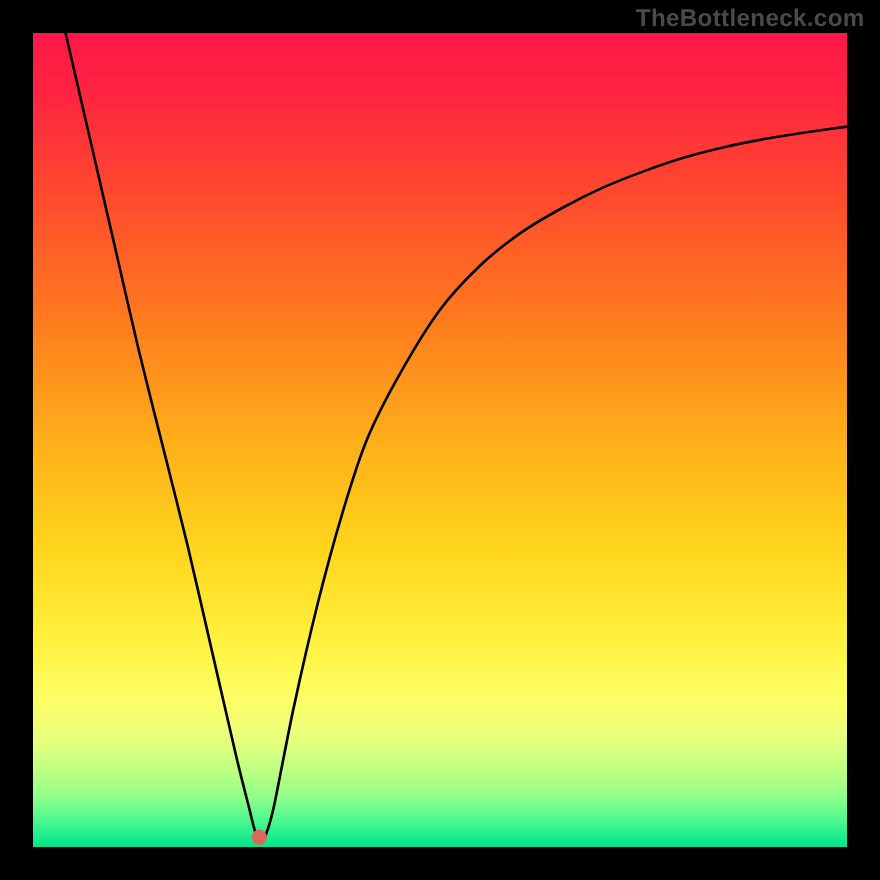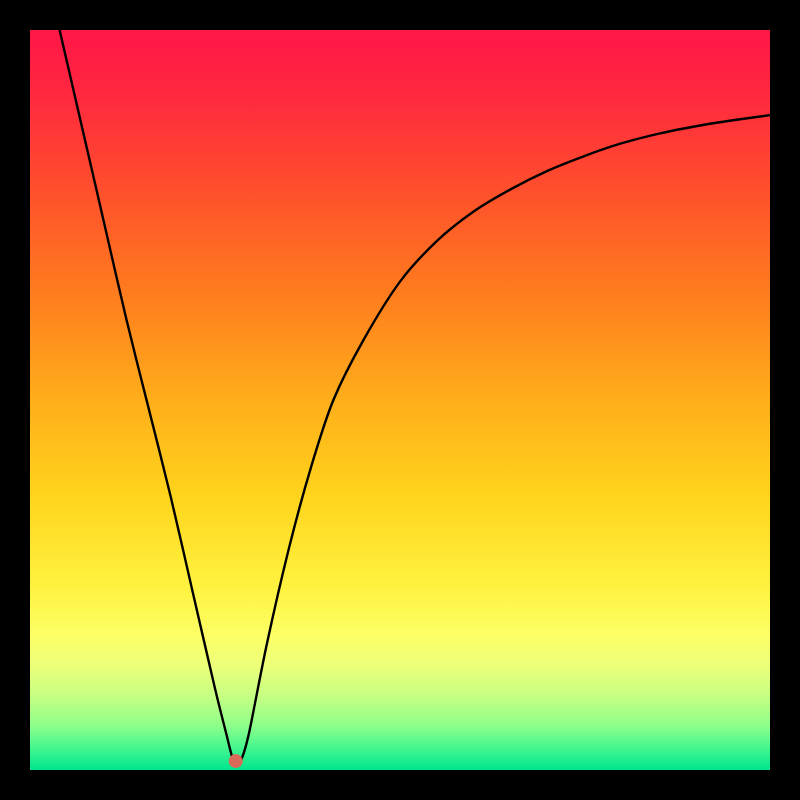--- a/index.html
+++ b/index.html
@@ -28,20 +28,21 @@
     user-select: none;
   }
   svg {
     display: block;
   }
 </style>
 </head>
 <body>
 
 <div class="chart-wrapper">
+  <div class="watermark">TheBottleneck.com</div>
   <svg id="chart-svg" width="800" height="800" viewBox="0 0 800 800">
     <defs>
       <linearGradient id="bg-grad" x1="0" y1="0" x2="0" y2="1">
           <stop offset="0.00%" stop-color="#ff1748"></stop>
           <stop offset="8.00%" stop-color="#ff2640"></stop>
           <stop offset="20.00%" stop-color="#ff4a2e"></stop>
           <stop offset="35.00%" stop-color="#ff7a1e"></stop>
           <stop offset="50.00%" stop-color="#ffae1a"></stop>
           <stop offset="63.00%" stop-color="#ffd41c"></stop>
           <stop offset="75.00%" stop-color="#fff23f"></stop>

